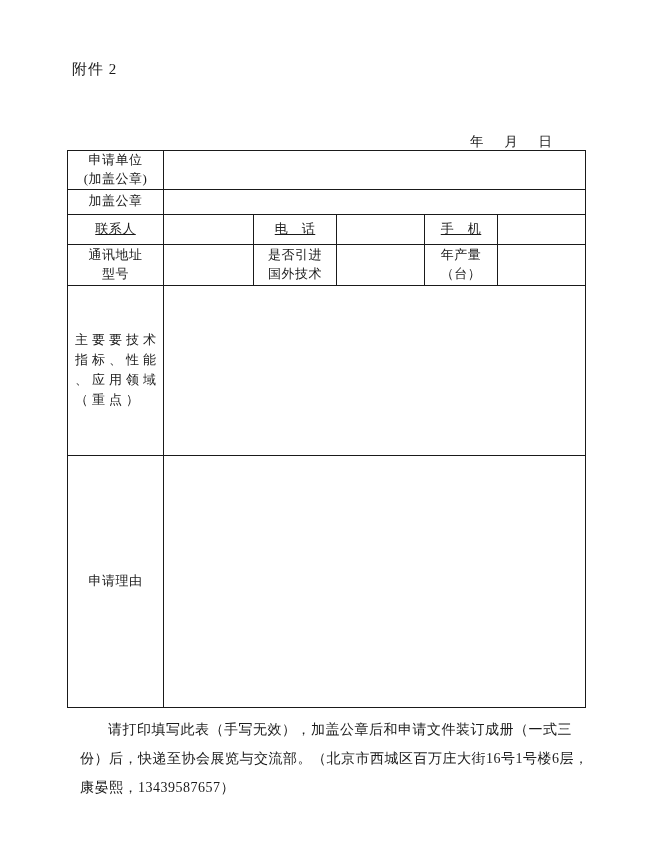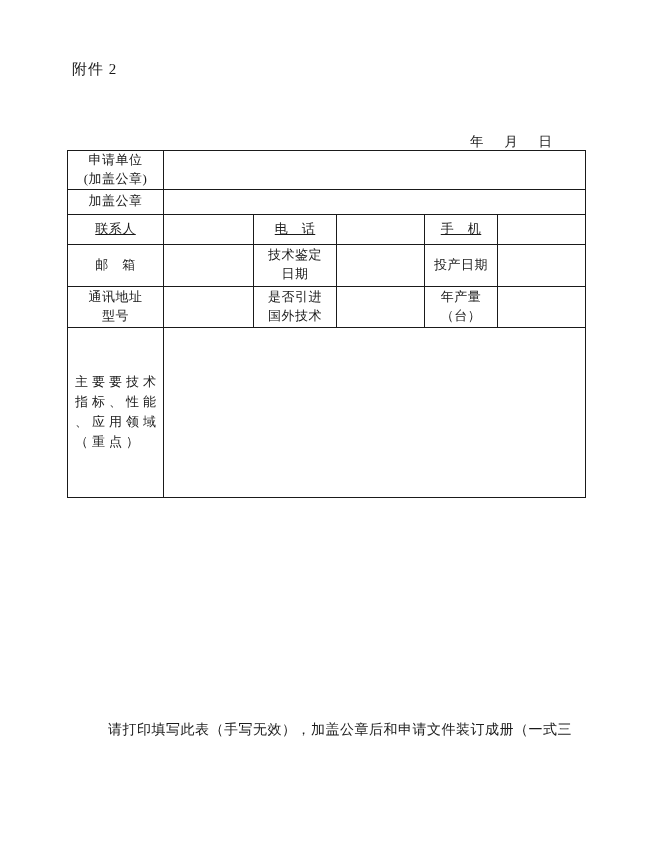--- a/index.html
+++ b/index.html
@@ -127,47 +127,44 @@
         <td class="input" colspan="5"></td>
       </tr>
       <tr class="r3">
         <td class="label">联系人</td>
         <td class="input"></td>
         <td class="label">电　话</td>
         <td class="input"></td>
         <td class="label">手　机</td>
         <td class="input"></td>
       </tr>
-      <tr class="r4">
-        <td class="label">邮　箱</td>
-        <td class="input"></td>
-        <td class="label">技术鉴定
-日期</td>
-        <td class="input"></td>
-        <td class="label">投产日期</td>
-        <td class="input"></td>
-      </tr>
       <tr class="r5">
         <td class="label">通讯地址
 型号</td>
         <td class="input"></td>
         <td class="label">是否引进
 国外技术</td>
         <td class="input"></td>
         <td class="label">年产量
 （台）</td>
         <td class="input"></td>
       </tr>
       <tr class="r6">
         <td class="label tech">主要要技术
 指标、性能
 、应用领域
 （重点）</td>
         <td class="input" colspan="5"></td>
       </tr>
+      <tr class="r7">
+        <td class="label">申请理由</td>
+        <td class="input" colspan="5"></td>
+      </tr>
     </tbody>
   </table>
 
   <div class="footer">
     <div class="line indent">请打印填写此表（手写无效），加盖公章后和申请文件装订成册（一式三</div>
+    <div class="line">份）后，快递至协会展览与交流部。（北京市西城区百万庄大街16号1号楼6层，</div>
+    <div class="line">康晏熙，13439587657）</div>
   </div>
 
 </div>
 
 </body></html>

